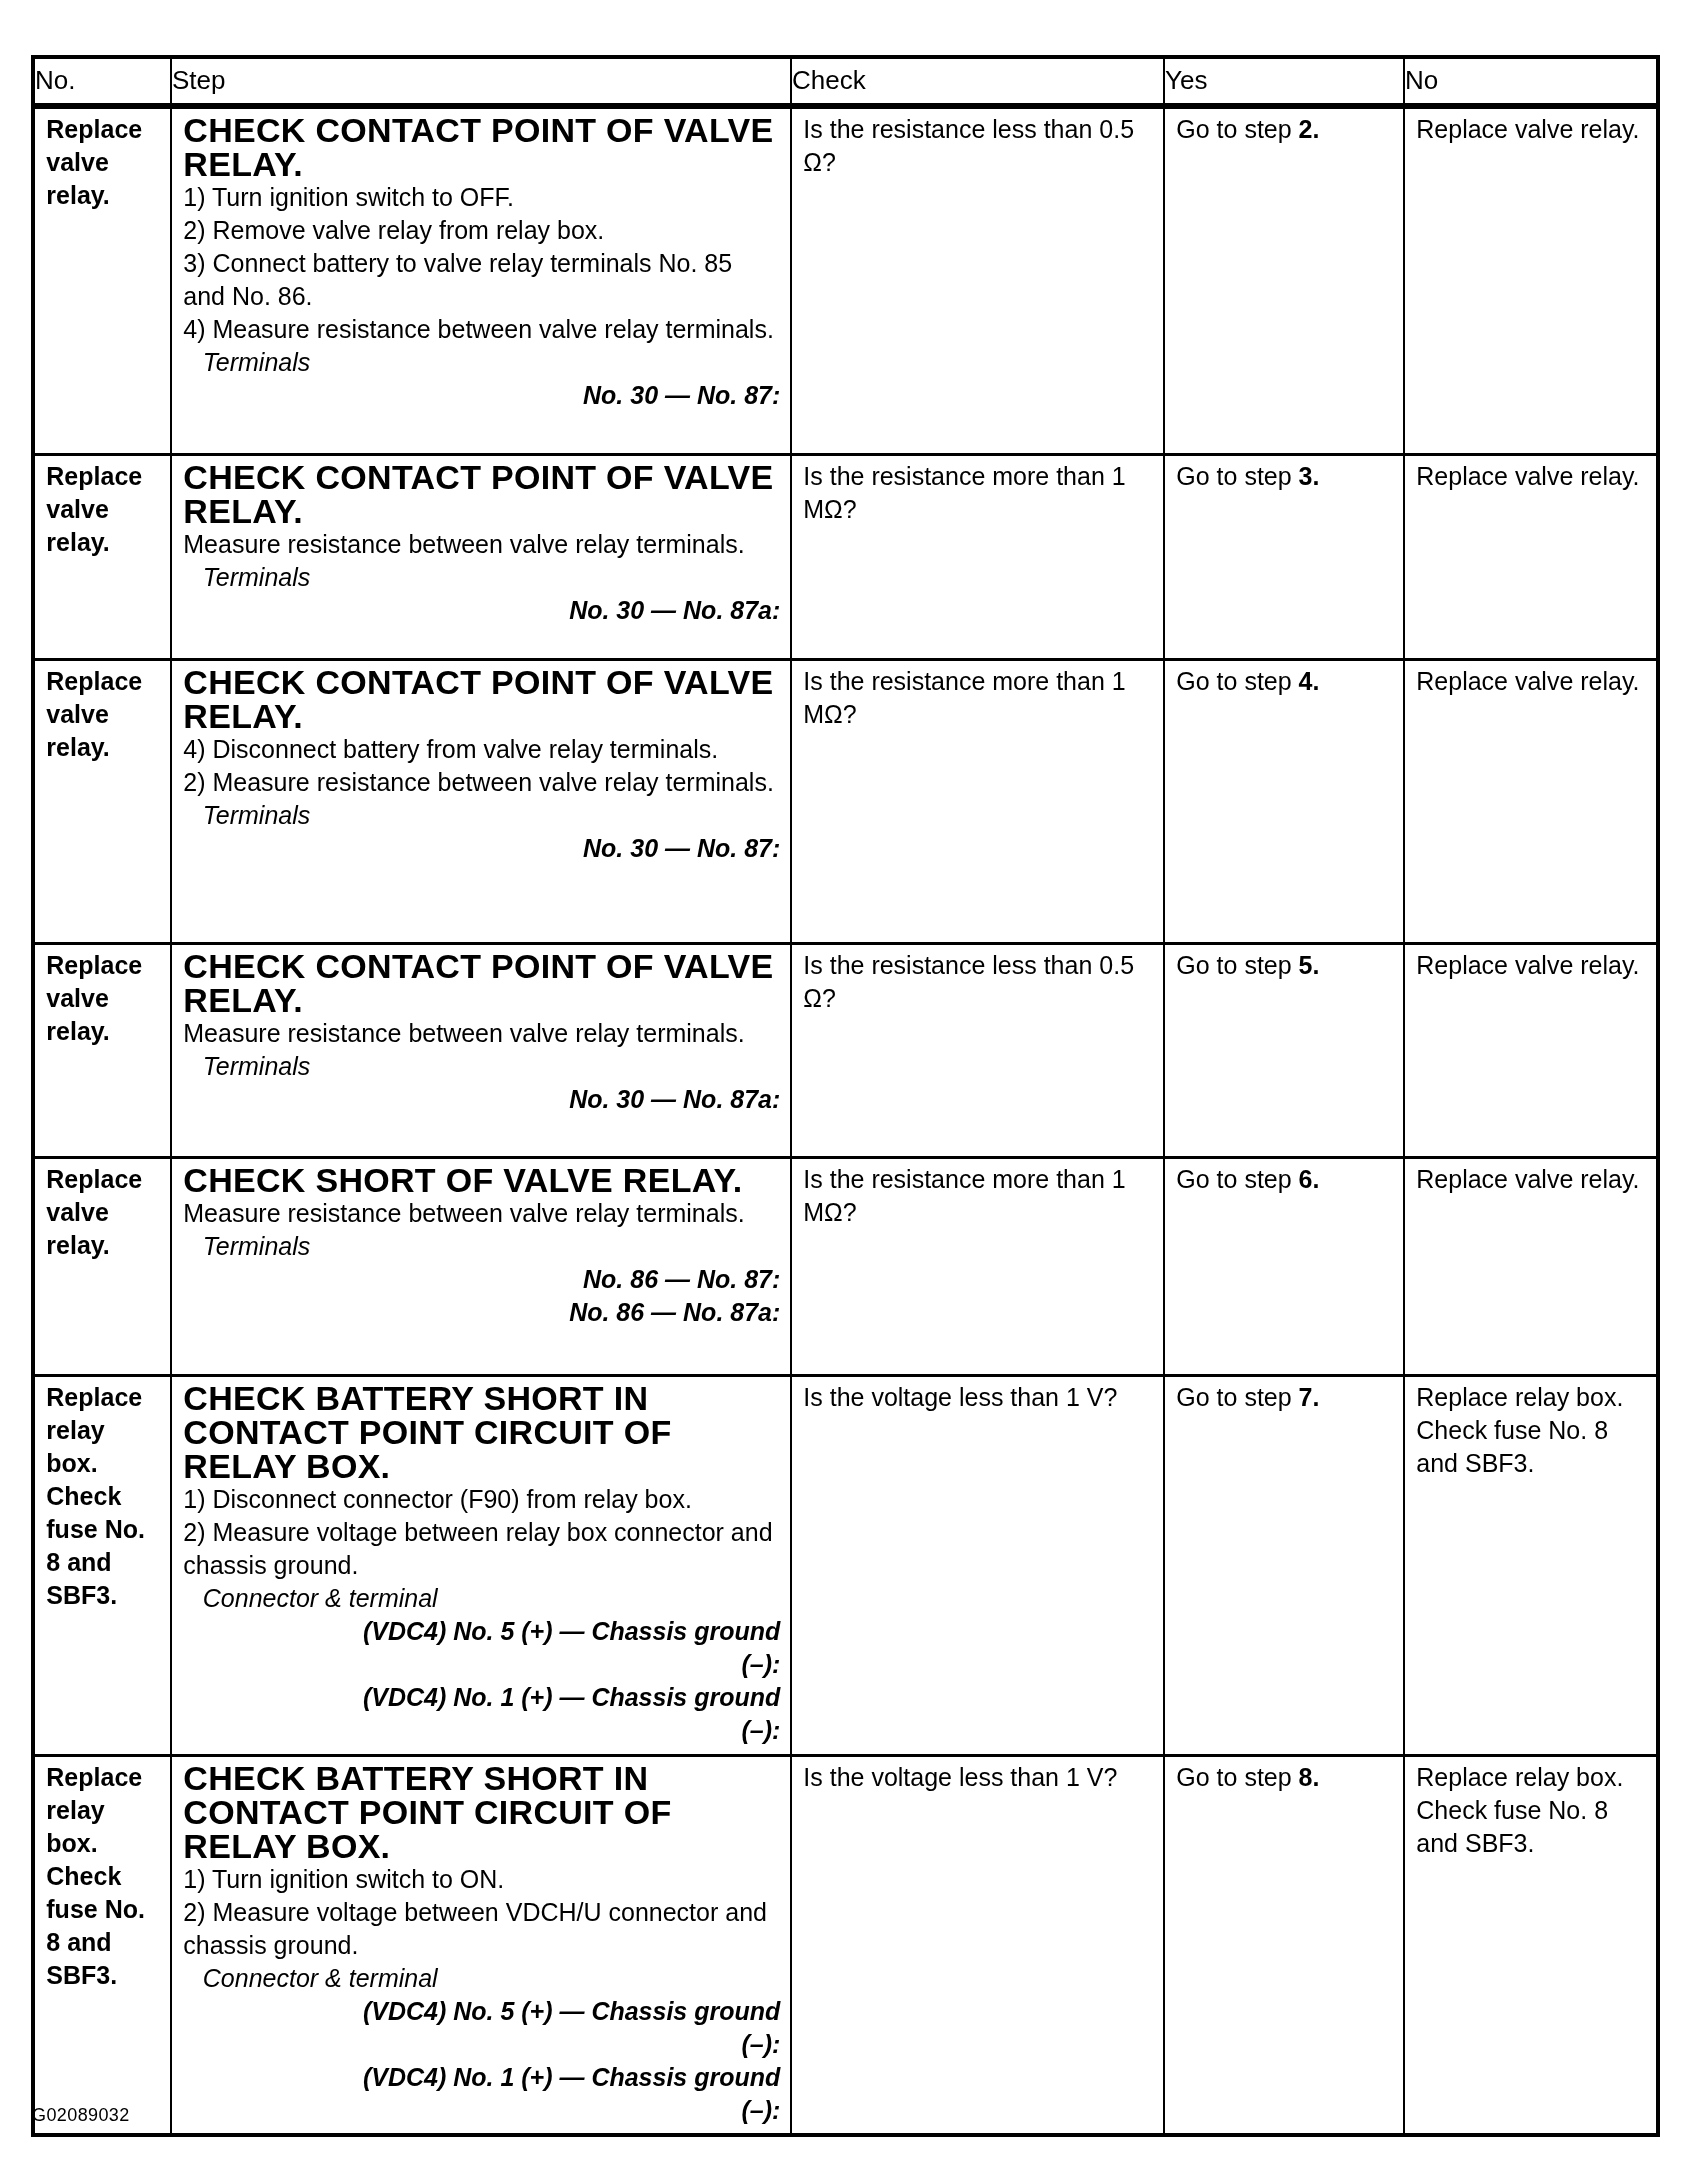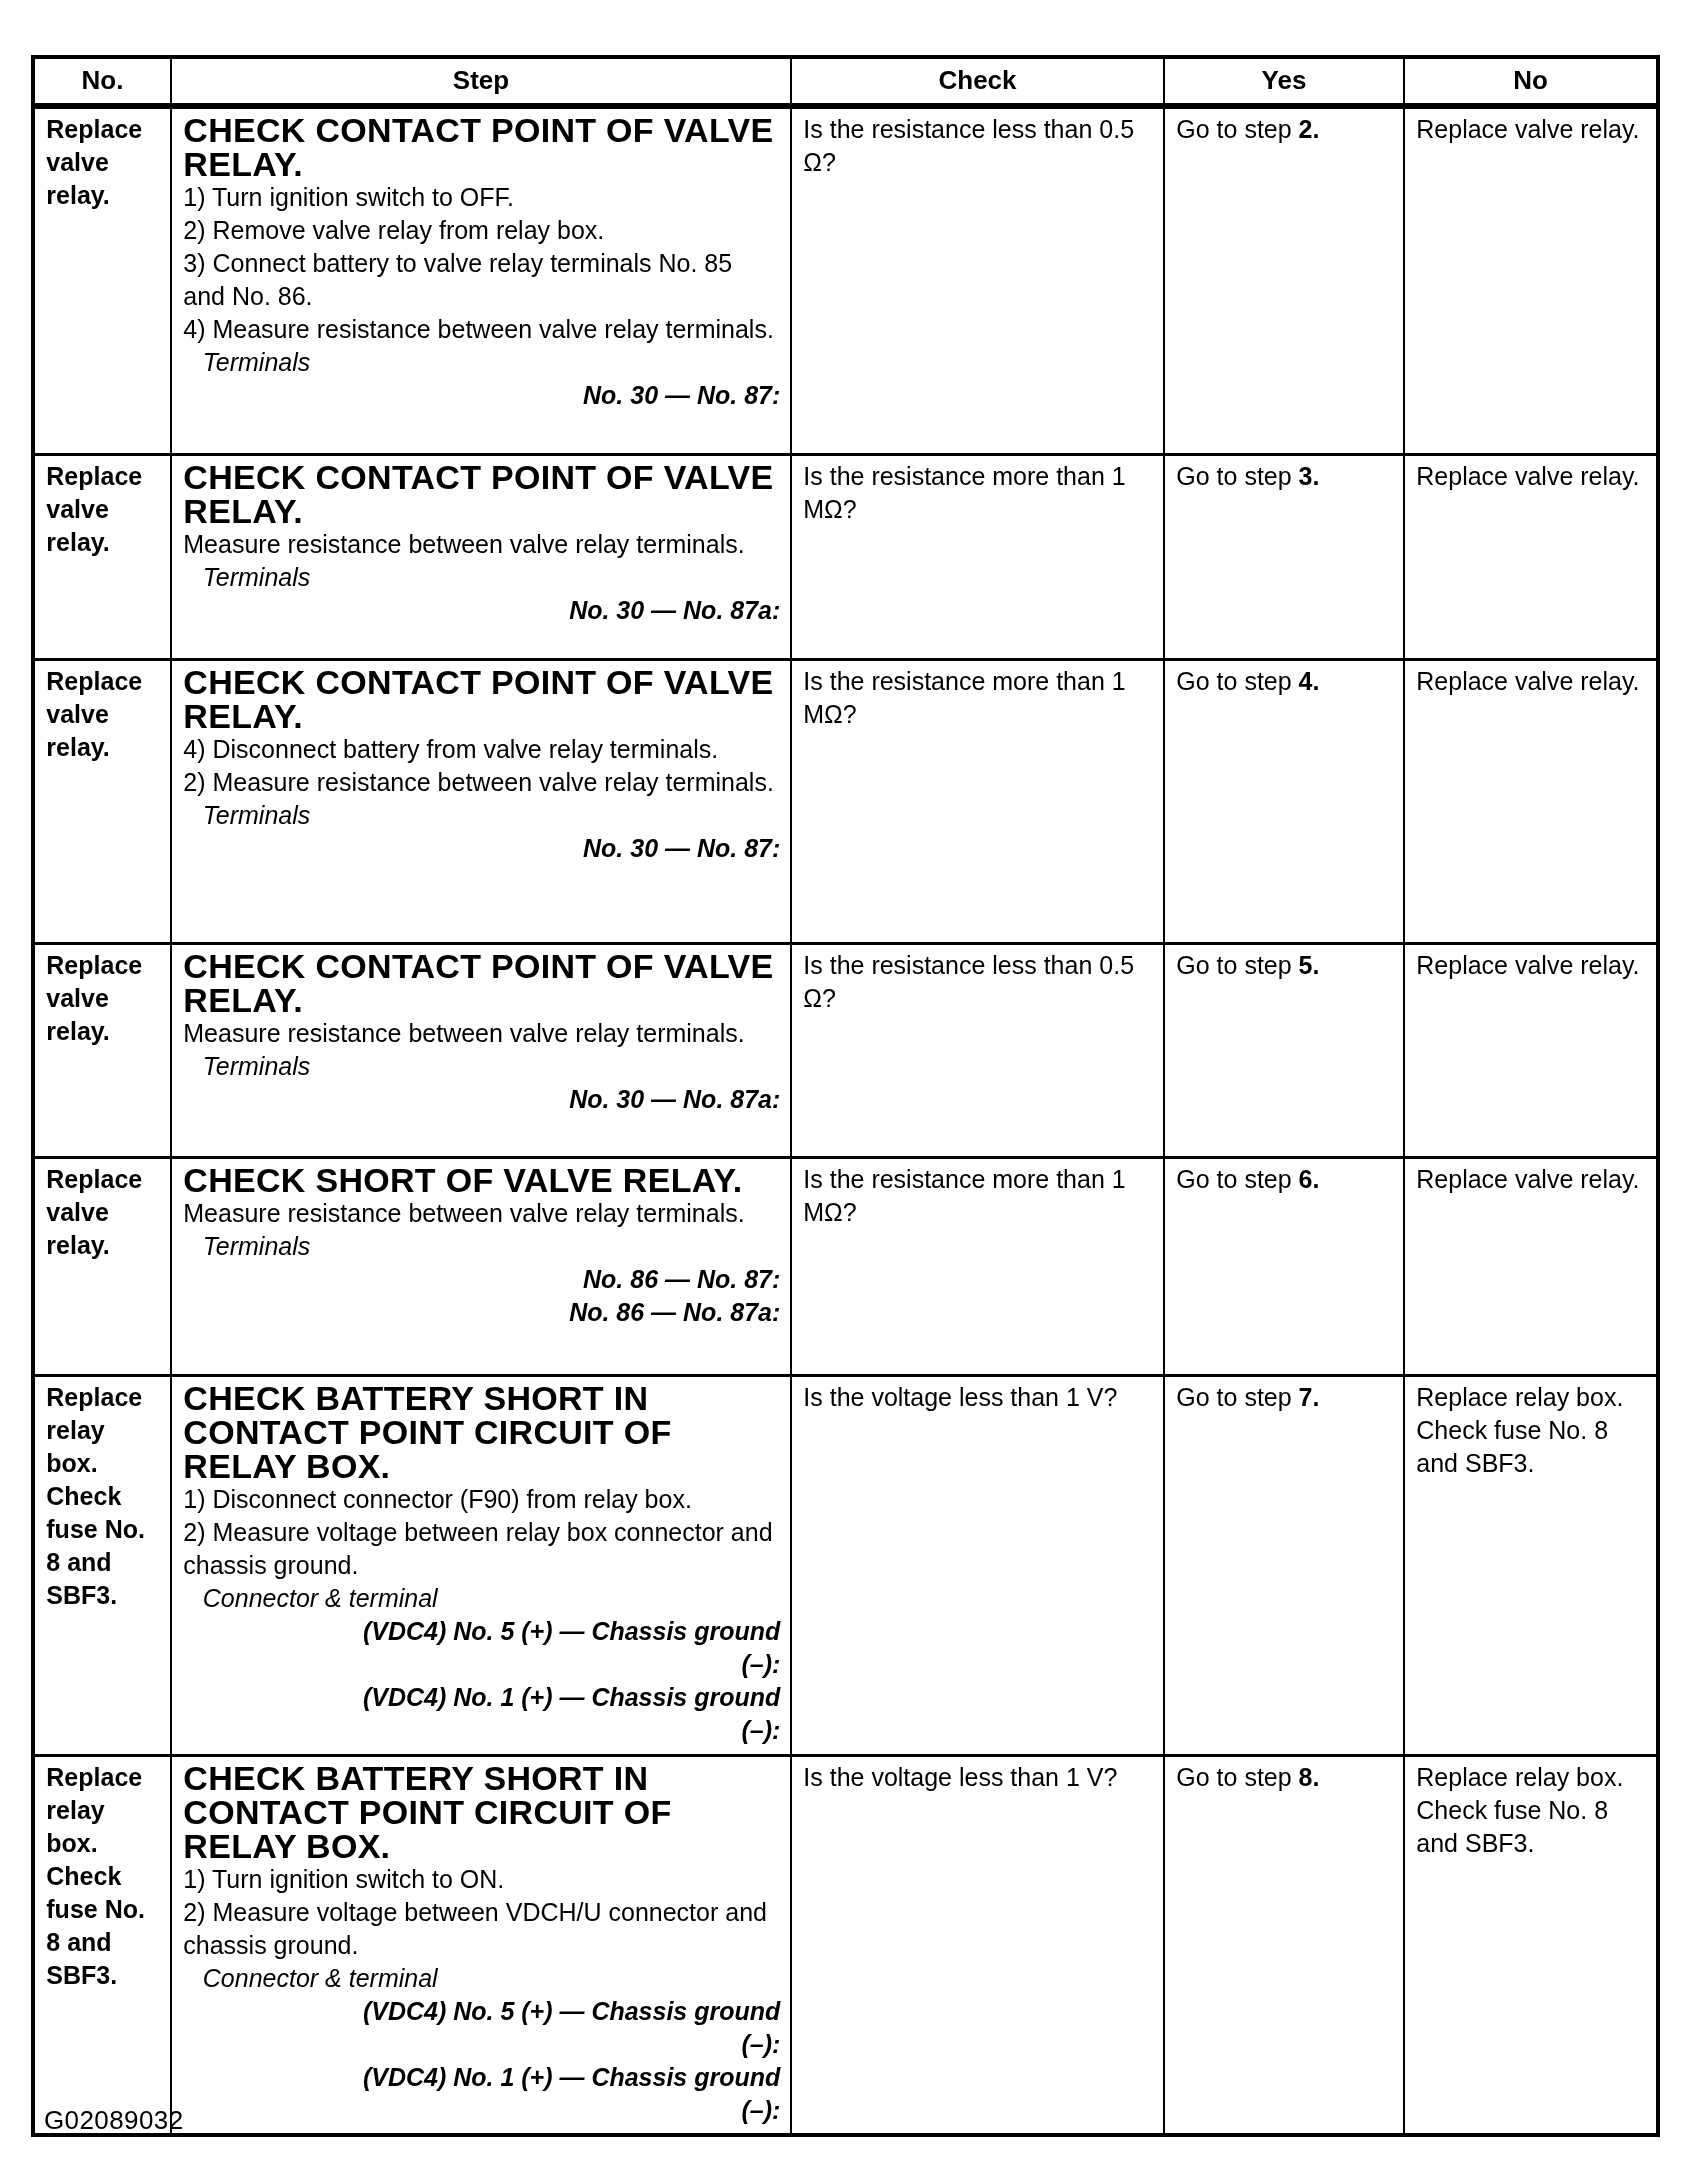--- a/index.html
+++ b/index.html
@@ -26,22 +26,22 @@
   }
   .diag th, .diag td {
     border: 2.4px solid #000;
     vertical-align: top;
     padding: 0;
   }
   .diag thead th {
     height: 39px;
     border-bottom: 6.5px solid #000;
     font-size: 26px;
-    font-weight: bold;
-    text-align: center;
+    font-weight: normal;
+    text-align: left;
     vertical-align: middle;
     padding: 1.6px 0 3.2px 0;
   }
   .diag tbody td {
     border-top: 3.2px solid #000;
     border-bottom: 3.2px solid #000;
     font-size: 25px;
     line-height: 33px;
     padding: 4px 9.7px 6.5px 11.3px;
   }
@@ -71,23 +71,23 @@
   
   tr.rh1 { height: 349px; }
   tr.rh2 { height: 205px; }
   tr.rh3 { height: 284px; }
   tr.rh4 { height: 214px; }
   tr.rh5 { height: 218px; }
   tr.rh6 { height: 349px; }
   tr.rh7 { height: 356px; }
   .figure-code {
     position: absolute;
-    left: 44px;
+    left: 32px;
     top: 2105px;
-    font-size: 26px;
+    font-size: 18px;
     letter-spacing: 0.4px;
     text-align: center;
   }
 </style>
 </head>
 <body>
 
 <div class="sheet">
 
   <table class="diag">

